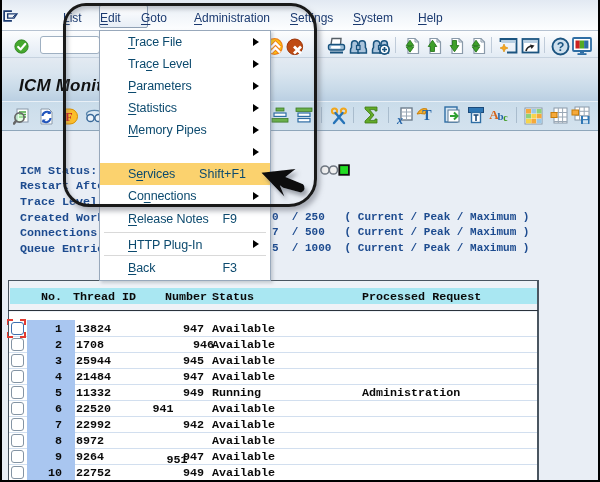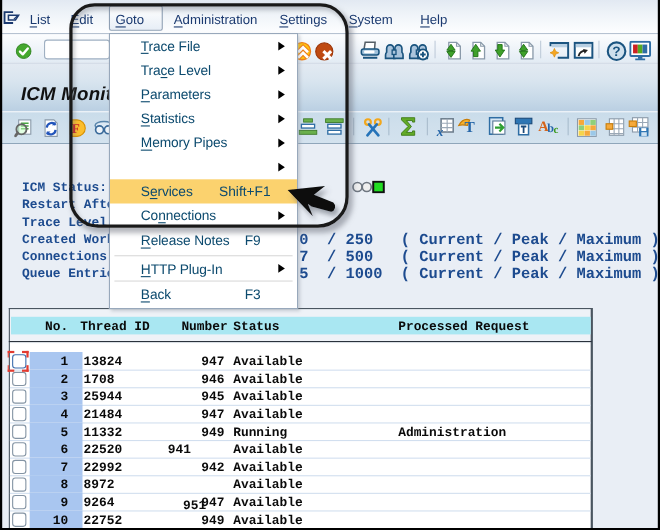--- a/index.html
+++ b/index.html
@@ -2,33 +2,33 @@
 <html><head><meta charset="utf-8">
 <style>
 *{margin:0;padding:0;box-sizing:border-box;}
 html,body{width:600px;height:482px;overflow:hidden;}
 body{position:relative;font-family:"Liberation Sans",sans-serif;background:#fff;}
 .abs{position:absolute;}
 .mono{font-family:"Liberation Mono",monospace;font-weight:bold;}
 #frame{position:absolute;left:0;top:0;width:600px;height:482px;border-left:2px solid #000;border-right:2px solid #000;border-bottom:2px solid #000;z-index:50;pointer-events:none;}
 
 #menubar{left:0;top:0;width:600px;height:30px;background:linear-gradient(180deg,#e2e9f2 0%,#eef3f8 40%,#fdfeff 100%);}
-.mitem{position:absolute;top:11px;font-size:12px;color:#1b3a70;}
+.mitem{position:absolute;top:11px;font-size:12px;color:#1b3a70;margin-left:36px;}
 #gotobox{left:99px;top:5px;width:49px;height:23px;border:1px solid #8fa0b4;border-radius:2px;background:linear-gradient(180deg,#fff,#e7eef6);}
 #toolbar{left:0;top:30px;width:600px;height:28px;background:linear-gradient(180deg,#fcfdfe 0%,#eaf0f7 70%,#e2ebf4 100%);border-top:1px solid #b6c2d1;border-bottom:1px solid #c6d2df;}
 #cmdfield{left:40px;top:36px;width:60px;height:18px;background:#fff;border:1px solid #9fb0c2;border-radius:3px;}
 .tsep{position:absolute;top:37px;width:1px;height:16px;background:#bfcbd9;}
 #titlebar{left:0;top:58px;width:600px;height:43px;background:linear-gradient(180deg,#e3eaf2 0%,#d9e5ef 35%,#c7d9e8 75%,#bacfe2 100%);}
 #title{left:19px;top:76px;font-size:17px;font-weight:bold;font-style:italic;color:#111;letter-spacing:0.2px;}
 #apptoolbar{left:0;top:101px;width:600px;height:30px;background:linear-gradient(180deg,#c9dcea 0%,#cfdfec 40%,#d3e2ee 100%);border-top:1px solid #e9f0f7;border-bottom:1px solid #8fa6ba;}
 .asep{position:absolute;top:107px;width:1px;height:16px;background:#a9bccd;}
 #content{left:0;top:131px;width:600px;height:351px;background:#e9eef5;}
 
 .stat{position:absolute;left:20px;font-size:11.7px;color:#1d4b8f;white-space:pre;}
-.statv{position:absolute;left:272px;font-size:14px;color:#1d4b8f;white-space:pre;}
+.statv{position:absolute;left:272px;font-size:11px;color:#1d4b8f;white-space:pre;}
 
 .tline{position:absolute;background:#4a5560;}
 #cyan{left:10px;top:288px;width:527px;height:16px;background:#a9e7f2;}
 .hcell{position:absolute;top:290px;font-size:11.7px;color:#0a0a0a;white-space:pre;}
 .cell{position:absolute;font-size:11.7px;color:#0a0a0a;white-space:pre;}
 .bluecell{position:absolute;left:27px;width:47.5px;height:16px;background:#a9c6f0;}
 .rowsep{position:absolute;left:9px;width:528px;height:1px;background:#d2dfef;}
 .cb{position:absolute;left:10.5px;width:13px;height:13px;background:#fff;border:1.4px solid #8494a4;border-radius:3px;}
 .fm{position:absolute;background:#e23b30;z-index:6;}
 
@@ -268,21 +268,21 @@
 <div class="cb" style="top:321.5px;border-color:#3e6fae;"></div>
 <span class="cell mono" style="left:28px;top:321.5px;width:34px;text-align:right">1</span>
 <span class="cell mono" style="left:76px;top:321.5px">13824</span>
 <span class="cell mono" style="left:150px;top:321.5px;width:54px;text-align:right">947</span>
 <span class="cell mono" style="left:212px;top:321.5px">Available</span>
 <div class="bluecell" style="top:336.0px"></div>
 <div class="rowsep" style="top:352.0px"></div>
 <div class="cb" style="top:337.5px;"></div>
 <span class="cell mono" style="left:28px;top:337.5px;width:34px;text-align:right">2</span>
 <span class="cell mono" style="left:76px;top:337.5px">1708</span>
-<span class="cell mono" style="left:150px;top:337.5px;width:54px;text-align:right">946</span>
+<span class="cell mono" style="left:160px;top:337.5px;width:54px;text-align:right">946</span>
 <span class="cell mono" style="left:212px;top:337.5px">Available</span>
 <div class="bluecell" style="top:352.0px"></div>
 <div class="rowsep" style="top:368.0px"></div>
 <div class="cb" style="top:353.5px;"></div>
 <span class="cell mono" style="left:28px;top:353.5px;width:34px;text-align:right">3</span>
 <span class="cell mono" style="left:76px;top:353.5px">25944</span>
 <span class="cell mono" style="left:150px;top:353.5px;width:54px;text-align:right">945</span>
 <span class="cell mono" style="left:212px;top:353.5px">Available</span>
 <div class="bluecell" style="top:368.0px"></div>
 <div class="rowsep" style="top:384.0px"></div>

